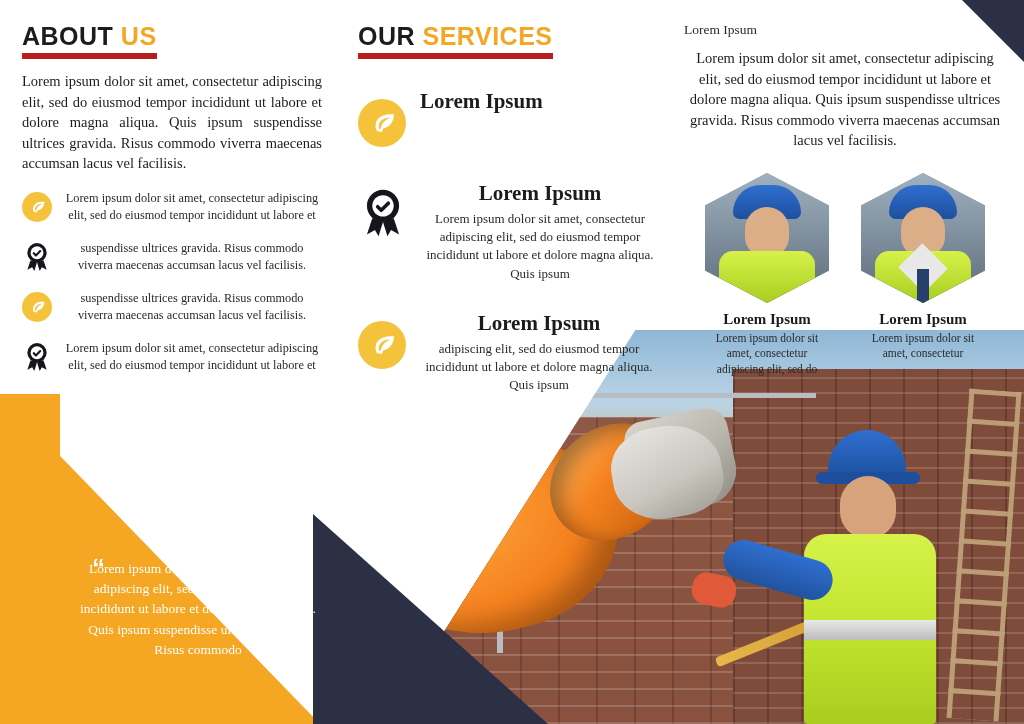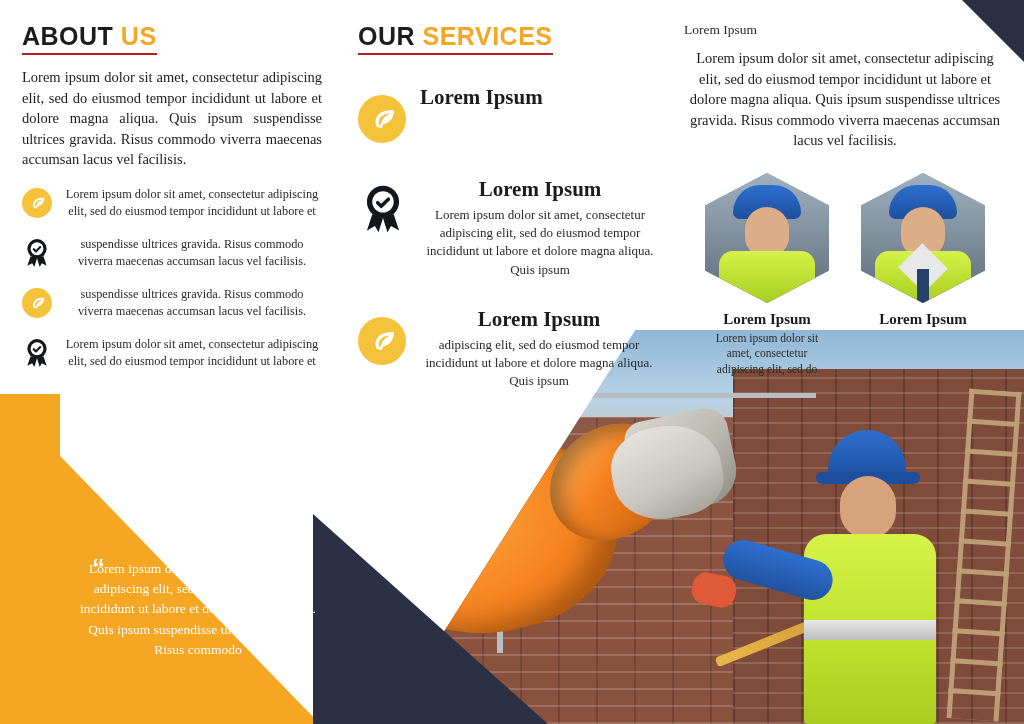--- a/index.html
+++ b/index.html
@@ -231,21 +231,21 @@
   .col-2 { left: 358px; width: 300px; }
   .col-3 { left: 684px; width: 322px; }
 
   .head {
     font-family: "Liberation Sans", sans-serif;
     font-weight: bold;
     font-size: 25px;
     letter-spacing: .5px;
     color: #1c1c1c;
     display: inline-block;
-    border-bottom: 2px solid #b91c1c;
+    border-bottom: 6px solid #b91c1c;
     padding-bottom: 2px;
     margin-bottom: 12px;
   }
   .head .accent { color: #f5a623; }
 
   .body-text {
     font-size: 14.5px;
     line-height: 1.42;
     color: #1c1c1c;
     text-align: justify;
@@ -584,20 +584,21 @@
           <div class="hex">
             <div class="bg"></div>
             <div class="p-helmet"></div>
             <div class="p-face"></div>
             <div class="p-body"></div>
             <div class="p-collar"></div>
             <div class="p-tie"></div>
           </div>
         </div>
         <div class="m-name">Lorem Ipsum</div>
+        <div class="m-text">Lorem ipsum dolor sit amet, consectetur</div>
       </div>
 
     </div>
   </div>
 
   <div class="quote">
     <span class="qmark qopen">“</span>
     <span>Lorem ipsum dolor sit amet, consectetur adipiscing elit, sed do eiusmod tempor incididunt ut labore et dolore magna aliqua. Quis ipsum suspendisse ultrices gravida. Risus commodo</span>
     <span class="qmark qclose">”</span>
   </div>

